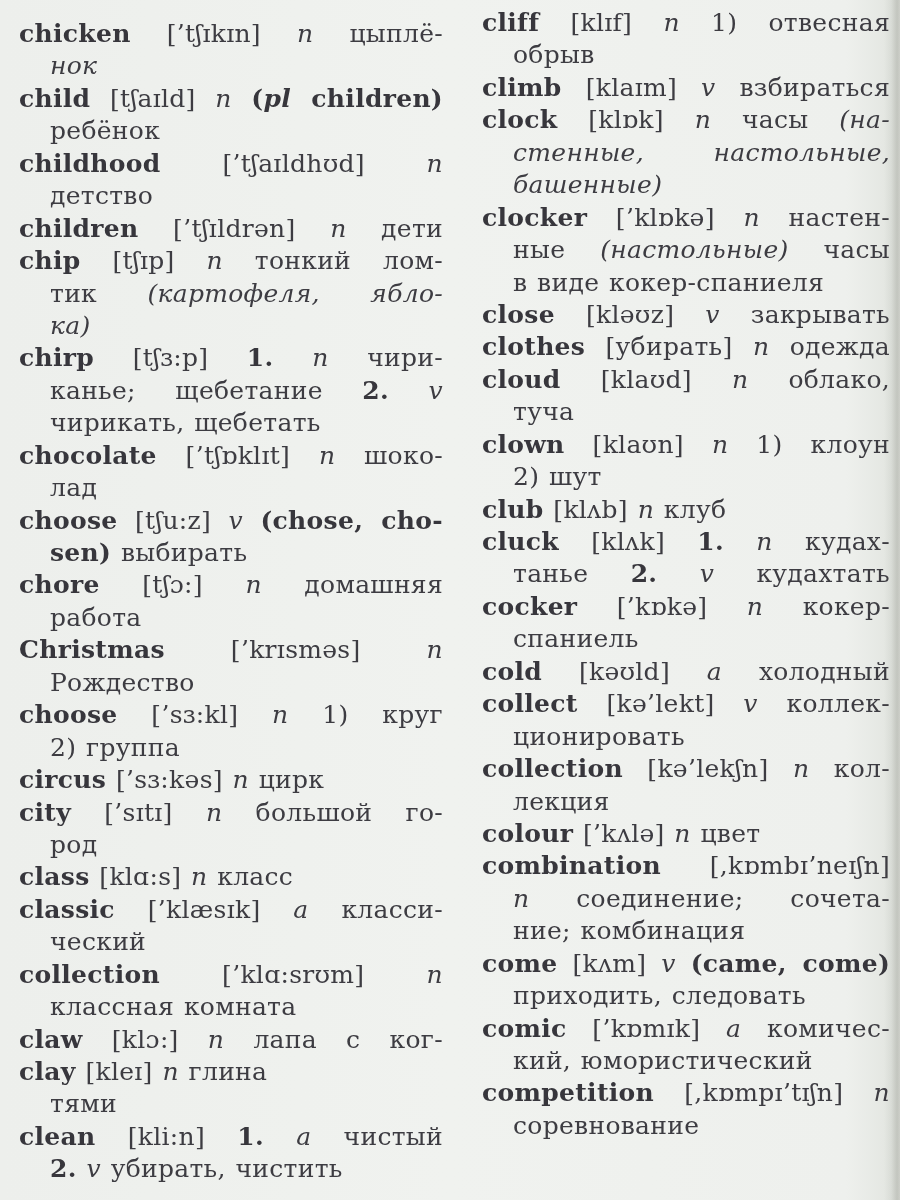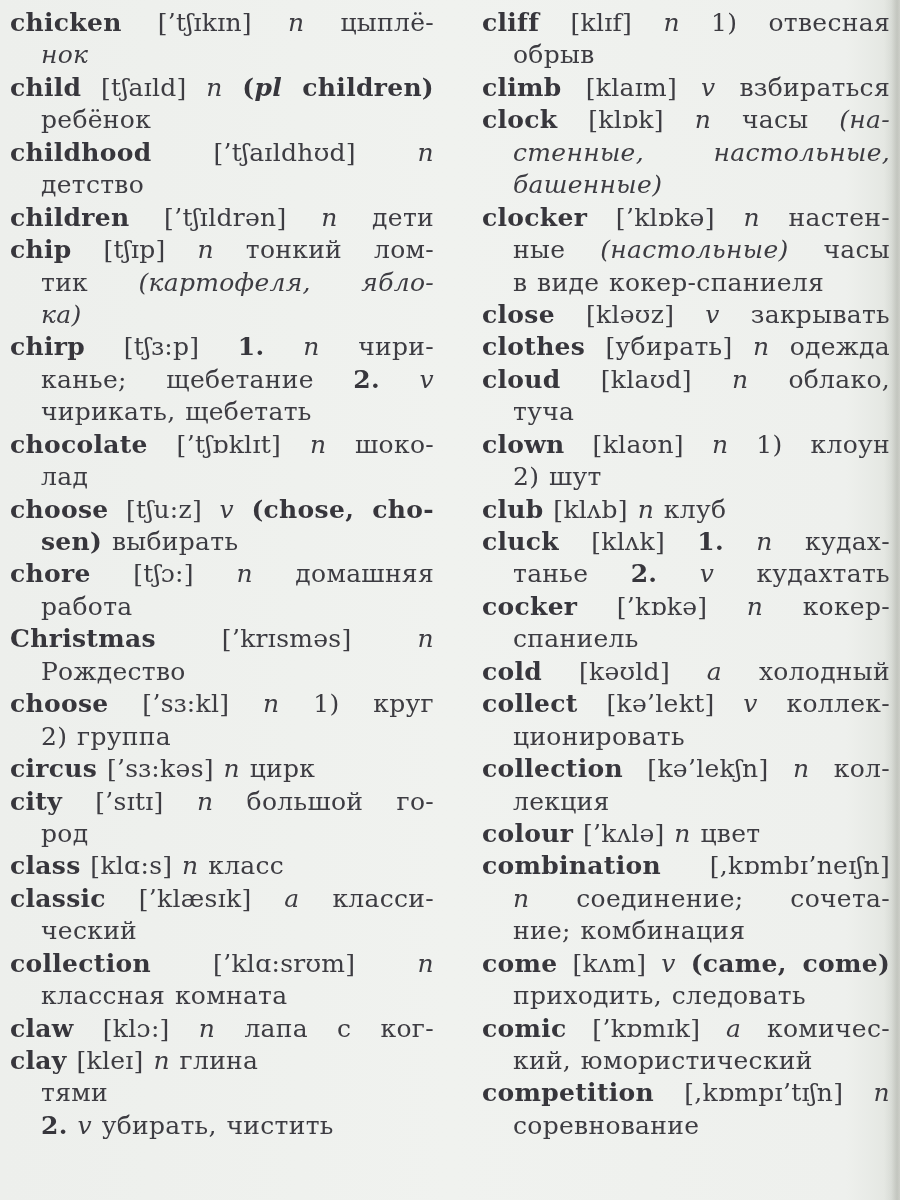--- a/index.html
+++ b/index.html
@@ -10,21 +10,21 @@
     overflow: hidden;
     background: linear-gradient(90deg, #edefec 0%, #f0f2ef 50%, #eef0ed 94%, #e3e6e1 99%, #dadcd6 100%);
     font-family: "DejaVu Serif", "Liberation Serif", serif;
     font-size: 25px;
     color: #3d3c42;
   }
   .column {
     position: absolute;
     top: 7px;
   }
-  .col-left  { left: 10px;  width: 424px; }
+  .col-left  { left: 19px;  width: 424px; margin-top: 11px; }
   .col-right { left: 482px; width: 408px; }
   .line {
     height: 32.45px;
     line-height: 32.45px;
     text-align: left;
     letter-spacing: 0.3px;
     word-spacing: 1.5px;
     white-space: normal;
     overflow: visible;
   }
@@ -77,20 +77,21 @@
       <div class="line j"><span class="s-b">city</span><span class="s-r"> [’sɪtɪ] </span><span class="s-i">n</span><span class="s-r"> большой го-</span></div>
       <div class="line cont"><span class="s-r">род</span></div>
       <div class="line"><span class="s-b">class</span><span class="s-r"> [klɑ:s] </span><span class="s-i">n</span><span class="s-r"> класс</span></div>
       <div class="line j"><span class="s-b">classic</span><span class="s-r"> [’klæsɪk] </span><span class="s-i">a</span><span class="s-r"> класси-</span></div>
       <div class="line cont"><span class="s-r">ческий</span></div>
       <div class="line j"><span class="s-b">collection</span><span class="s-r"> [’klɑ:srʊm] </span><span class="s-i">n</span></div>
       <div class="line cont"><span class="s-r">классная комната</span></div>
       <div class="line j"><span class="s-b">claw</span><span class="s-r"> [klɔ:] </span><span class="s-i">n</span><span class="s-r"> лапа с ког-</span></div>
       <div class="line"><span class="s-b">clay</span><span class="s-r"> [kleɪ] </span><span class="s-i">n</span><span class="s-r"> глина</span></div>
       <div class="line cont"><span class="s-r">тями</span></div>
+      <div class="line j"><span class="s-b">clean</span><span class="s-r"> [kli:n] </span><span class="s-b">1.</span><span class="s-r"> </span><span class="s-i">a</span><span class="s-r"> чистый</span></div>
       <div class="line cont"><span class="s-b">2.</span><span class="s-r"> </span><span class="s-i">v</span><span class="s-r"> убирать, чистить</span></div>
     </div>
   <div class="column col-right">
       <div class="line j"><span class="s-b">cliff</span><span class="s-r"> [klɪf] </span><span class="s-i">n</span><span class="s-r"> 1) отвесная</span></div>
       <div class="line cont"><span class="s-r">обрыв</span></div>
       <div class="line j"><span class="s-b">climb</span><span class="s-r"> [klaɪm] </span><span class="s-i">v</span><span class="s-r"> взбираться</span></div>
       <div class="line j"><span class="s-b">clock</span><span class="s-r"> [klɒk] </span><span class="s-i">n</span><span class="s-r"> часы </span><span class="s-i">(на-</span></div>
       <div class="line j cont"><span class="s-i">стенные, настольные,</span></div>
       <div class="line cont"><span class="s-i">башенные)</span></div>
       <div class="line j"><span class="s-b">clocker</span><span class="s-r"> [’klɒkə] </span><span class="s-i">n</span><span class="s-r"> настен-</span></div>

